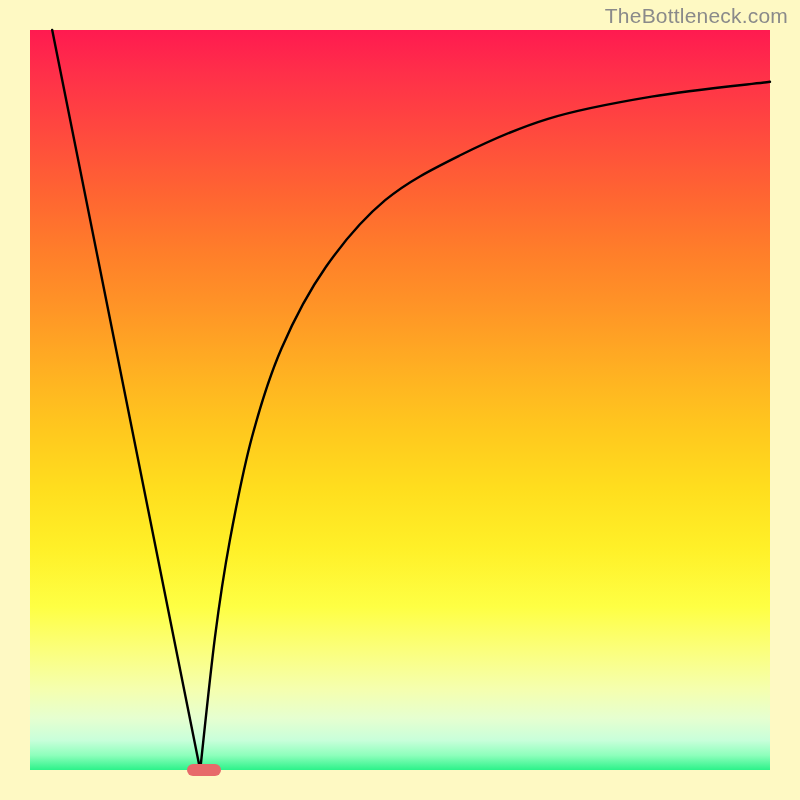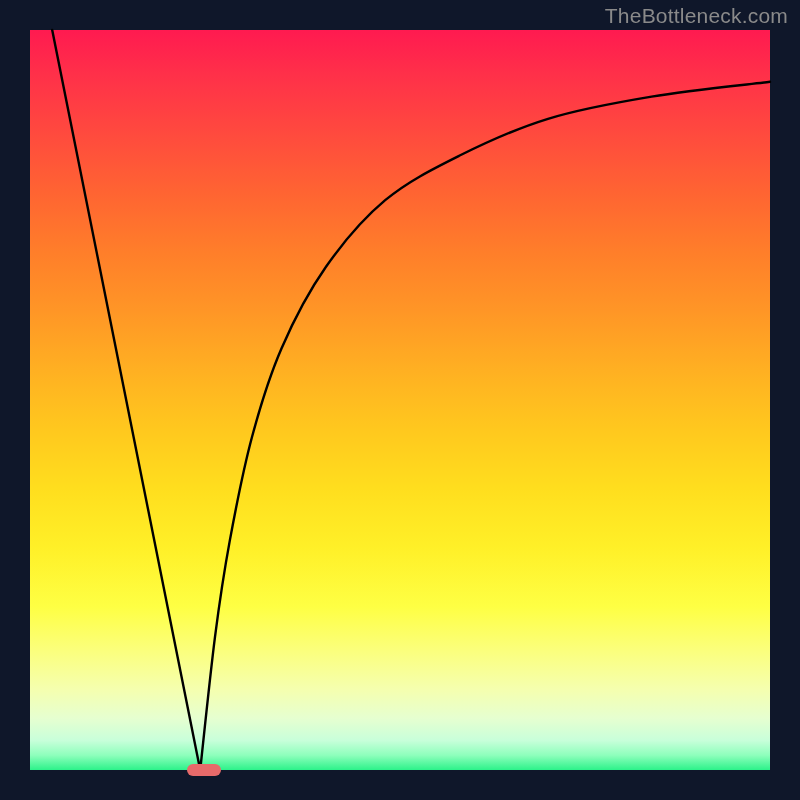--- a/index.html
+++ b/index.html
@@ -1,21 +1,21 @@
 <!DOCTYPE html>
 <html><head>
 <meta charset="utf-8">
 <style>
   * { margin: 0; padding: 0; box-sizing: border-box; }
   body { width: 800px; height: 800px; overflow: hidden; background: #000; position: relative; }
   .frame {
     position: absolute;
     top: 0; left: 0;
     width: 800px; height: 800px;
-    background: #0f172a;
+    background: #fef9c3;
   }
   .plot-area {
     position: absolute;
     top: 30px;
     left: 30px;
     width: 740px;
     height: 740px;
     background: linear-gradient(to bottom,
       #ff1a50 0%,
       #ff3049 6%,

